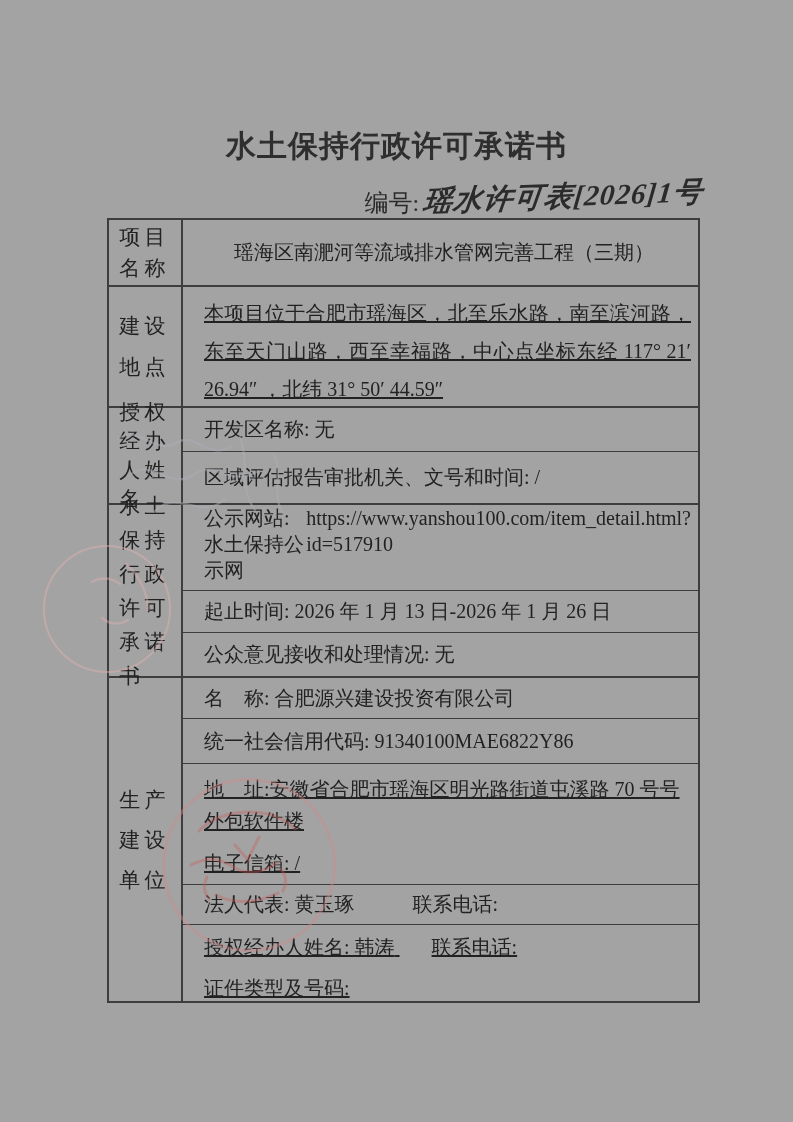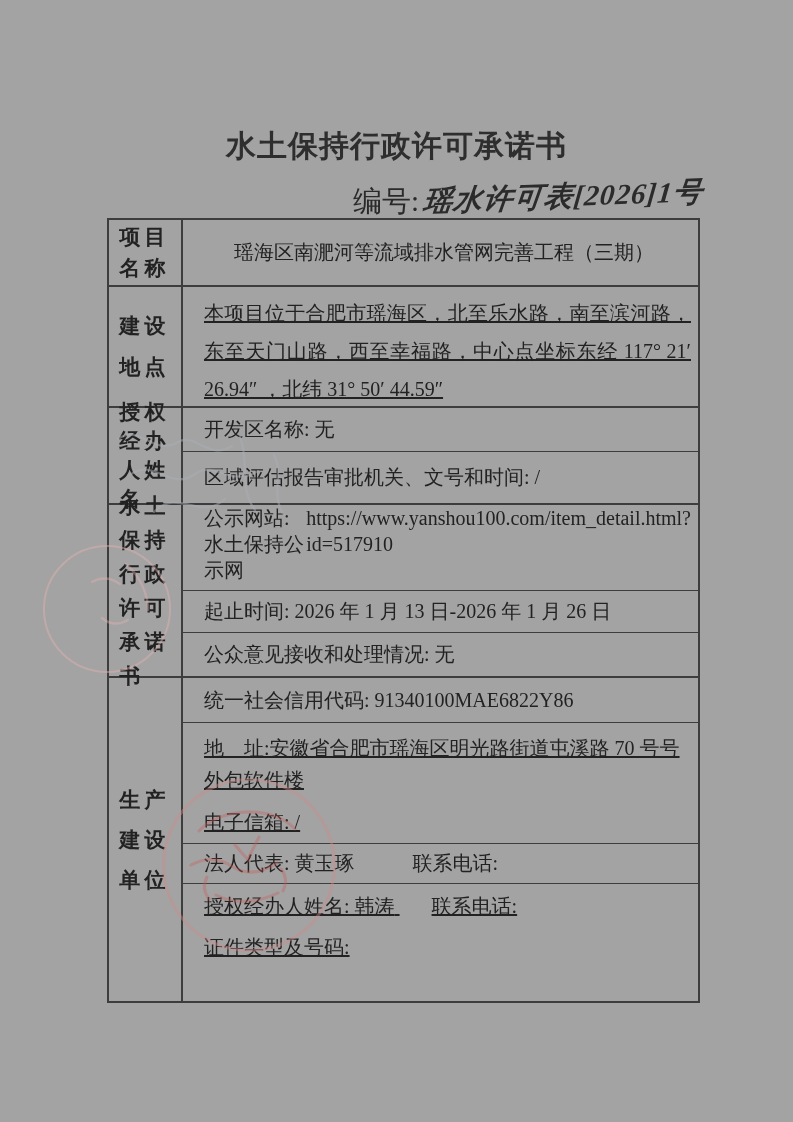--- a/index.html
+++ b/index.html
@@ -21,21 +21,21 @@
     font-family:"Liberation Sans","DejaVu Sans",sans-serif;
     font-weight:700; font-size:30px; letter-spacing:1px;
     color:#2e2e2e;
   }
   
   .serial-line {
     position:absolute; top:182px; right:93px;
     white-space:nowrap; text-align:right;
   }
   .serial-label {
-    font-size:29px; color:#2a2a2a; vertical-align:baseline;
+    font-size:24px; color:#2a2a2a; vertical-align:baseline;
   }
   .serial-hand {
     display:inline-block;
     font-size:29px; font-style:italic; font-weight:600;
     letter-spacing:1px; color:#2b2b2b;
     transform:skewX(-8deg) rotate(-2deg);
     transform-origin:left bottom;
     margin-left:2px;
   }
   
@@ -43,21 +43,21 @@
     position:absolute; left:107px; top:218px; width:589px;
     border:2px solid #3d3d3d;
     z-index:1;
   }
   .trow { display:flex; border-top:2px solid #3d3d3d; }
   .trow:first-child { border-top:none; }
   .lcell {
     width:72px; flex:0 0 72px;
     border-right:2px solid #3d3d3d;
     display:flex; align-items:center; justify-content:center;
-    font-size:21px; color:#222;font-weight:bold;
+    font-size:21px; color:#222;
   }
   .ltext {
     display:block; width:2.45em; margin:0 auto;
     letter-spacing:0.2em; word-break:break-all; text-align:left;
   }
   .lh31 .ltext { line-height:31px; }
   .lh41 .ltext { line-height:41px; }
   .lh29 .ltext { line-height:29px; }
   .lh34 .ltext { line-height:34px; }
   .lh40 .ltext { line-height:40px; }
@@ -167,20 +167,23 @@
           <span>公众意见接收和处理情况: 无</span>
         </div>
       </div>
     </div>
 
     <div class="trow lh40" style="height:323px">
       <div class="lcell">
         <span class="ltext">生产建设单位</span>
       </div>
       <div class="vwrap">
+        <div class="vcell" style="flex:0 0 40px">
+          <span>名　称: 合肥源兴建设投资有限公司</span>
+        </div>
         <div class="vcell" style="flex:0 0 44px">
           <span>统一社会信用代码: 91340100MAE6822Y86</span>
         </div>
         <div class="vcell block" style="flex:0 0 120px">
           <div class="addr-block">地　址:安徽省合肥市瑶海区明光路街道屯溪路 70 号号外包软件楼</div>
           <div class="email-line">电子信箱: /</div>
         </div>
         <div class="vcell" style="flex:0 0 39px">
           <span>法人代表: 黄玉琢</span>
           <span class="gap-wide">联系电话:</span>

